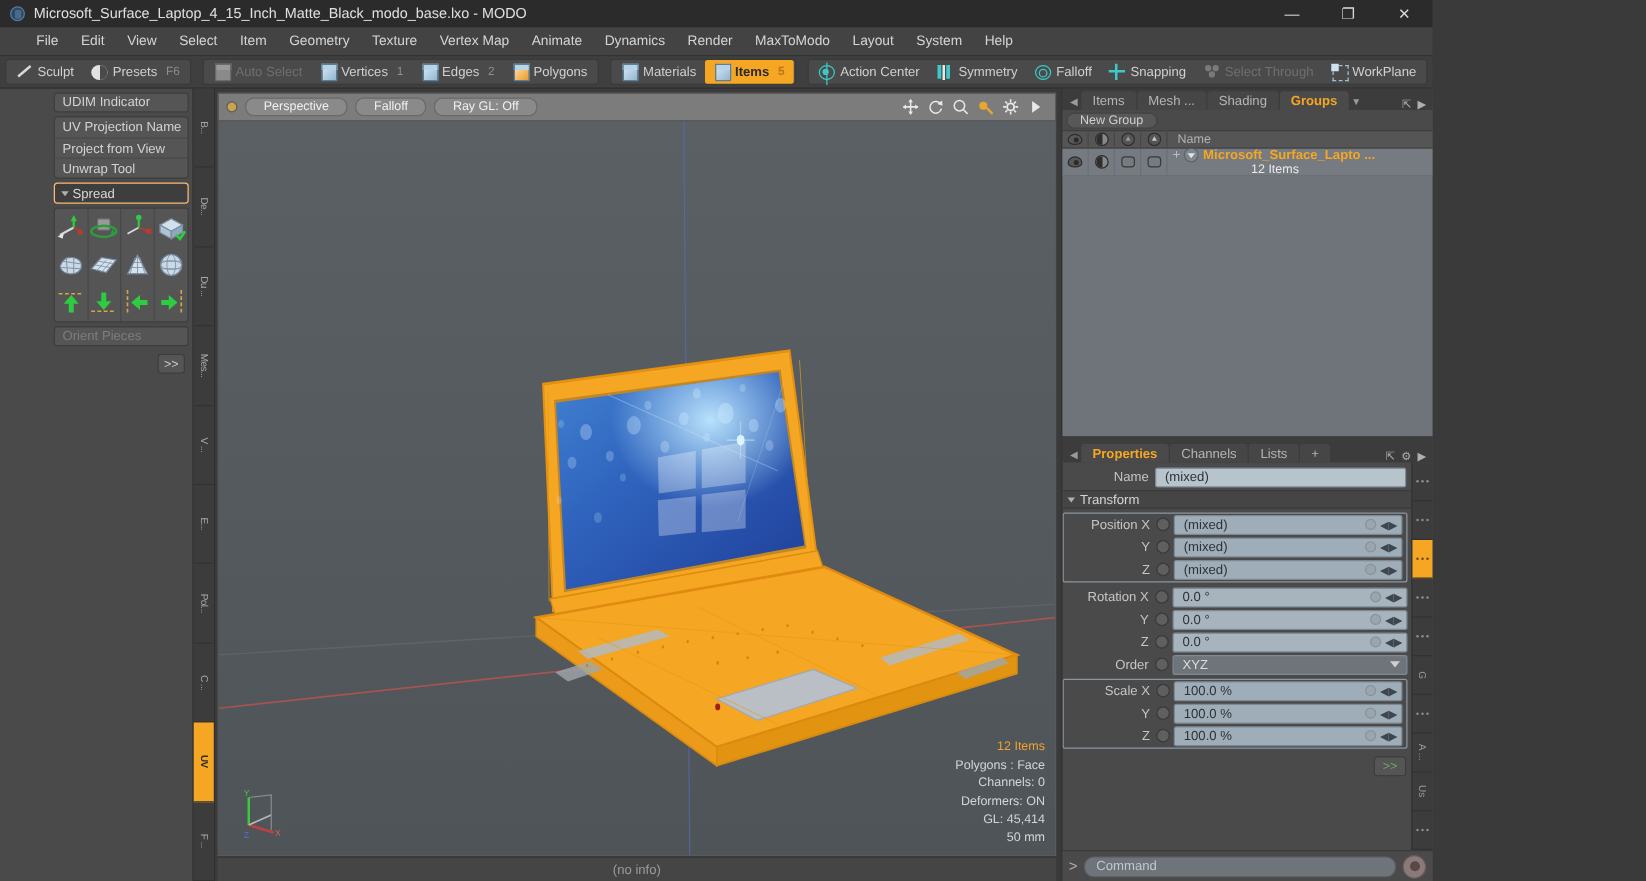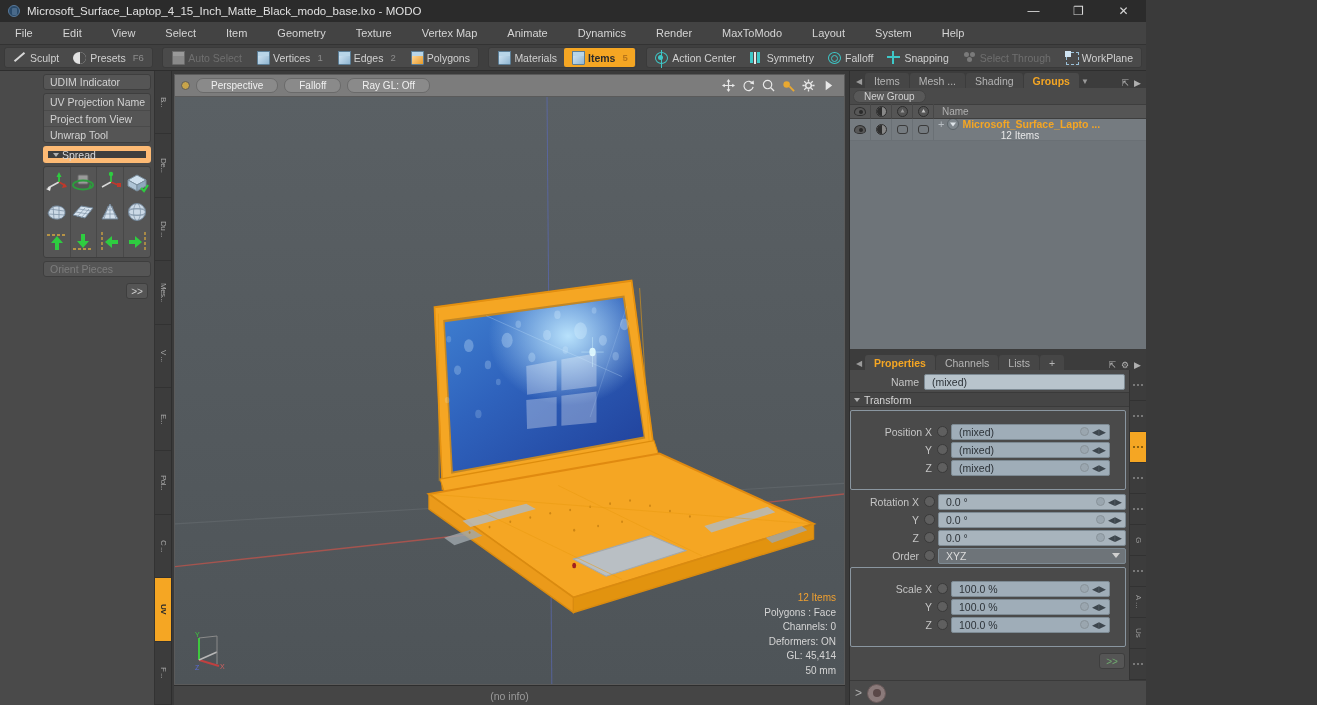--- a/index.html
+++ b/index.html
@@ -16,22 +16,22 @@
   .titlebar { height:22px; background:#2b2b2b; display:flex; align-items:center; flex:0 0 auto; }
   .tb-icon { width:12px; height:12px; border-radius:50%; background:#2a4a6a; margin:0 7px 0 8px;
              border:1px solid #5a7a9a; position:relative; }
   .tb-icon:after{content:"";position:absolute;left:3px;top:2px;width:5px;height:7px;background:#4a6a8a;border-radius:1px;}
   .tb-title { font-size:11.5px; color:#e0e0e0; flex:1; }
   .tb-btns { display:flex; height:22px; }
   .tb-btn { width:45px; height:22px; display:flex; align-items:center; justify-content:center;
             color:#d8d8d8; font-size:12px; }
 
   
-  .menubar { height:23px; background:#434343; display:flex; align-items:center; padding-left:6px; flex:0 0 auto;
-             border-bottom:1px solid #333;gap:12px; }
+  .menubar { height:23px; background:#434343; display:flex; align-items:center; padding-left:20px; flex:0 0 auto;
+             border-bottom:1px solid #333; }
   .menu-item { padding:3px 9px; font-size:11px; color:#d5d5d5; cursor:default; }
 
   
   .toolbar { height:26px; background:#3f3f3f; display:flex; align-items:center; padding:2px 4px; gap:3px;
              flex:0 0 auto; border-bottom:1px solid #2e2e2e; }
   .tgroup { display:flex; align-items:center; background:#4a4a4a; border-radius:3px; padding:1px;
             border:1px solid #3a3a3a; height:21px; }
   .tbtn { display:flex; align-items:center; gap:4px; padding:2px 7px; height:19px; border-radius:2px;
           color:#d0d0d0; font-size:10.5px; white-space:nowrap; }
   .tbtn.active { background:#f5a623; color:#2b2b2b; font-weight:bold; }
@@ -83,21 +83,21 @@
   .leftpanel { width:172px; background:#4a4a4a; display:flex; flex-direction:column; flex:0 0 172px;
                border-right:1px solid #2e2e2e; }
   .lp-inner { flex:1; display:flex; }
   .lp-main { flex:1; padding:3px 3px 0 3px; display:flex; flex-direction:column; gap:3px; overflow:hidden;margin-left:40px; }
   .lbtn { background:#555; border:1px solid #3e3e3e; border-radius:3px; height:16px; display:flex;
           align-items:center; padding-left:6px; font-size:10.5px; color:#d2d2d2; }
   .lbtn.dim{color:#7d7d7d;}
   .lgroup{background:#555;border:1px solid #3e3e3e;border-radius:3px;overflow:hidden;}
   .lgroup .lbtn{border:none;border-radius:0;background:transparent;}
   .lgroup .lbtn+.lbtn{border-top:1px solid #4a4a4a;}
-  .lhead{background:#3e3e3e;border:5px solid #fdba74;border-radius:3px;height:17px;display:flex;
+  .lhead{background:#3e3e3e;border:1px solid #fdba74;border-radius:3px;height:17px;display:flex;
          align-items:center;padding-left:6px;font-size:10.5px;color:#d8d8d8;gap:4px;}
   .tri{width:0;height:0;border-left:4px solid #b0b0b0;border-top:3px solid transparent;
        border-bottom:3px solid transparent;transform:rotate(90deg);display:inline-block;}
   .icogrid{display:grid;grid-template-columns:repeat(4,1fr);background:#555;border:1px solid #3e3e3e;
            border-radius:3px;overflow:hidden;}
   .igcell{height:30px;display:flex;align-items:center;justify-content:center;
           border-right:1px solid #484848;position:relative;}
   .igcell:nth-child(4n){border-right:none;}
   .igsvg{width:24px;height:22px;}
   .lp-tabs{width:17px;background:#3c3c3c;display:flex;flex-direction:column;border-left:1px solid #333;}
@@ -175,21 +175,21 @@
   .pfield .spin{position:absolute;right:3px;width:14px;height:12px;display:flex;align-items:center;
          justify-content:center;color:#3d464d;font-size:9px;}
   .pfield.sel{background:#9fadb8;}
   .pfield.drop{background:#6e7479;color:#dcdcdc;}
   .pfield.drop .caret{position:absolute;right:5px;width:0;height:0;border-left:4px solid transparent;
         border-right:4px solid transparent;border-top:5px solid #d0d0d0;}
   .pfield.name{background:#b8c4cc;margin-right:0;}
   .secthead{height:15px;display:flex;align-items:center;gap:5px;padding-left:5px;font-size:10.5px;
             color:#d5d5d5;background:#454545;border-top:1px solid #3a3a3a;border-bottom:1px solid #3a3a3a;
             margin:2px 0 3px 0;}
-  .grpbox{border:1.5px solid #8a96a0;border-radius:2px;padding:12px;margin:0 3px 3px 0;}
+  .grpbox{border:1.5px solid #8a96a0;border-radius:2px;padding:0;margin:0 3px 3px 0;}
   .rp-vtabs{width:17px;background:#3c3c3c;display:flex;flex-direction:column;border-left:1px solid #333;}
   .rvtab{flex:1;min-height:16px;display:flex;align-items:center;justify-content:center;
          border-bottom:1px solid #323232;font-size:8px;color:#9a9a9a;writing-mode:vertical-rl;}
   .rvtab.active{background:#f5a623;color:#2b2b2b;}
   .grip-dots{display:flex;flex-direction:column;gap:2px;align-items:center;}
   .grip-dots i{width:2px;height:2px;background:#8d8d8d;border-radius:50%;display:block;}
   .rvtab.active .grip-dots i{background:#6a4a0a;}
   .cmdbar{height:25px;background:#4a4a4a;display:flex;align-items:center;gap:5px;padding:0 5px;
           flex:0 0 25px;border-top:1px solid #3a3a3a;}
   .cmdarrow{font-size:12px;color:#aeaeae;}
@@ -879,18 +879,21 @@
                   <i></i>
                   <i></i>
                   <i></i>
                 </span>
               </div>
           </div>
         </div>
 
         <div class="cmdbar">
           <span class="cmdarrow">&gt;</span>
+          <div class="cmdinput">
+            <span>Command</span>
+          </div>
           <div class="cmdbtn"></div>
         </div>
       </div>
     </div>
   </div>
 </div>
 
 </body></html>

